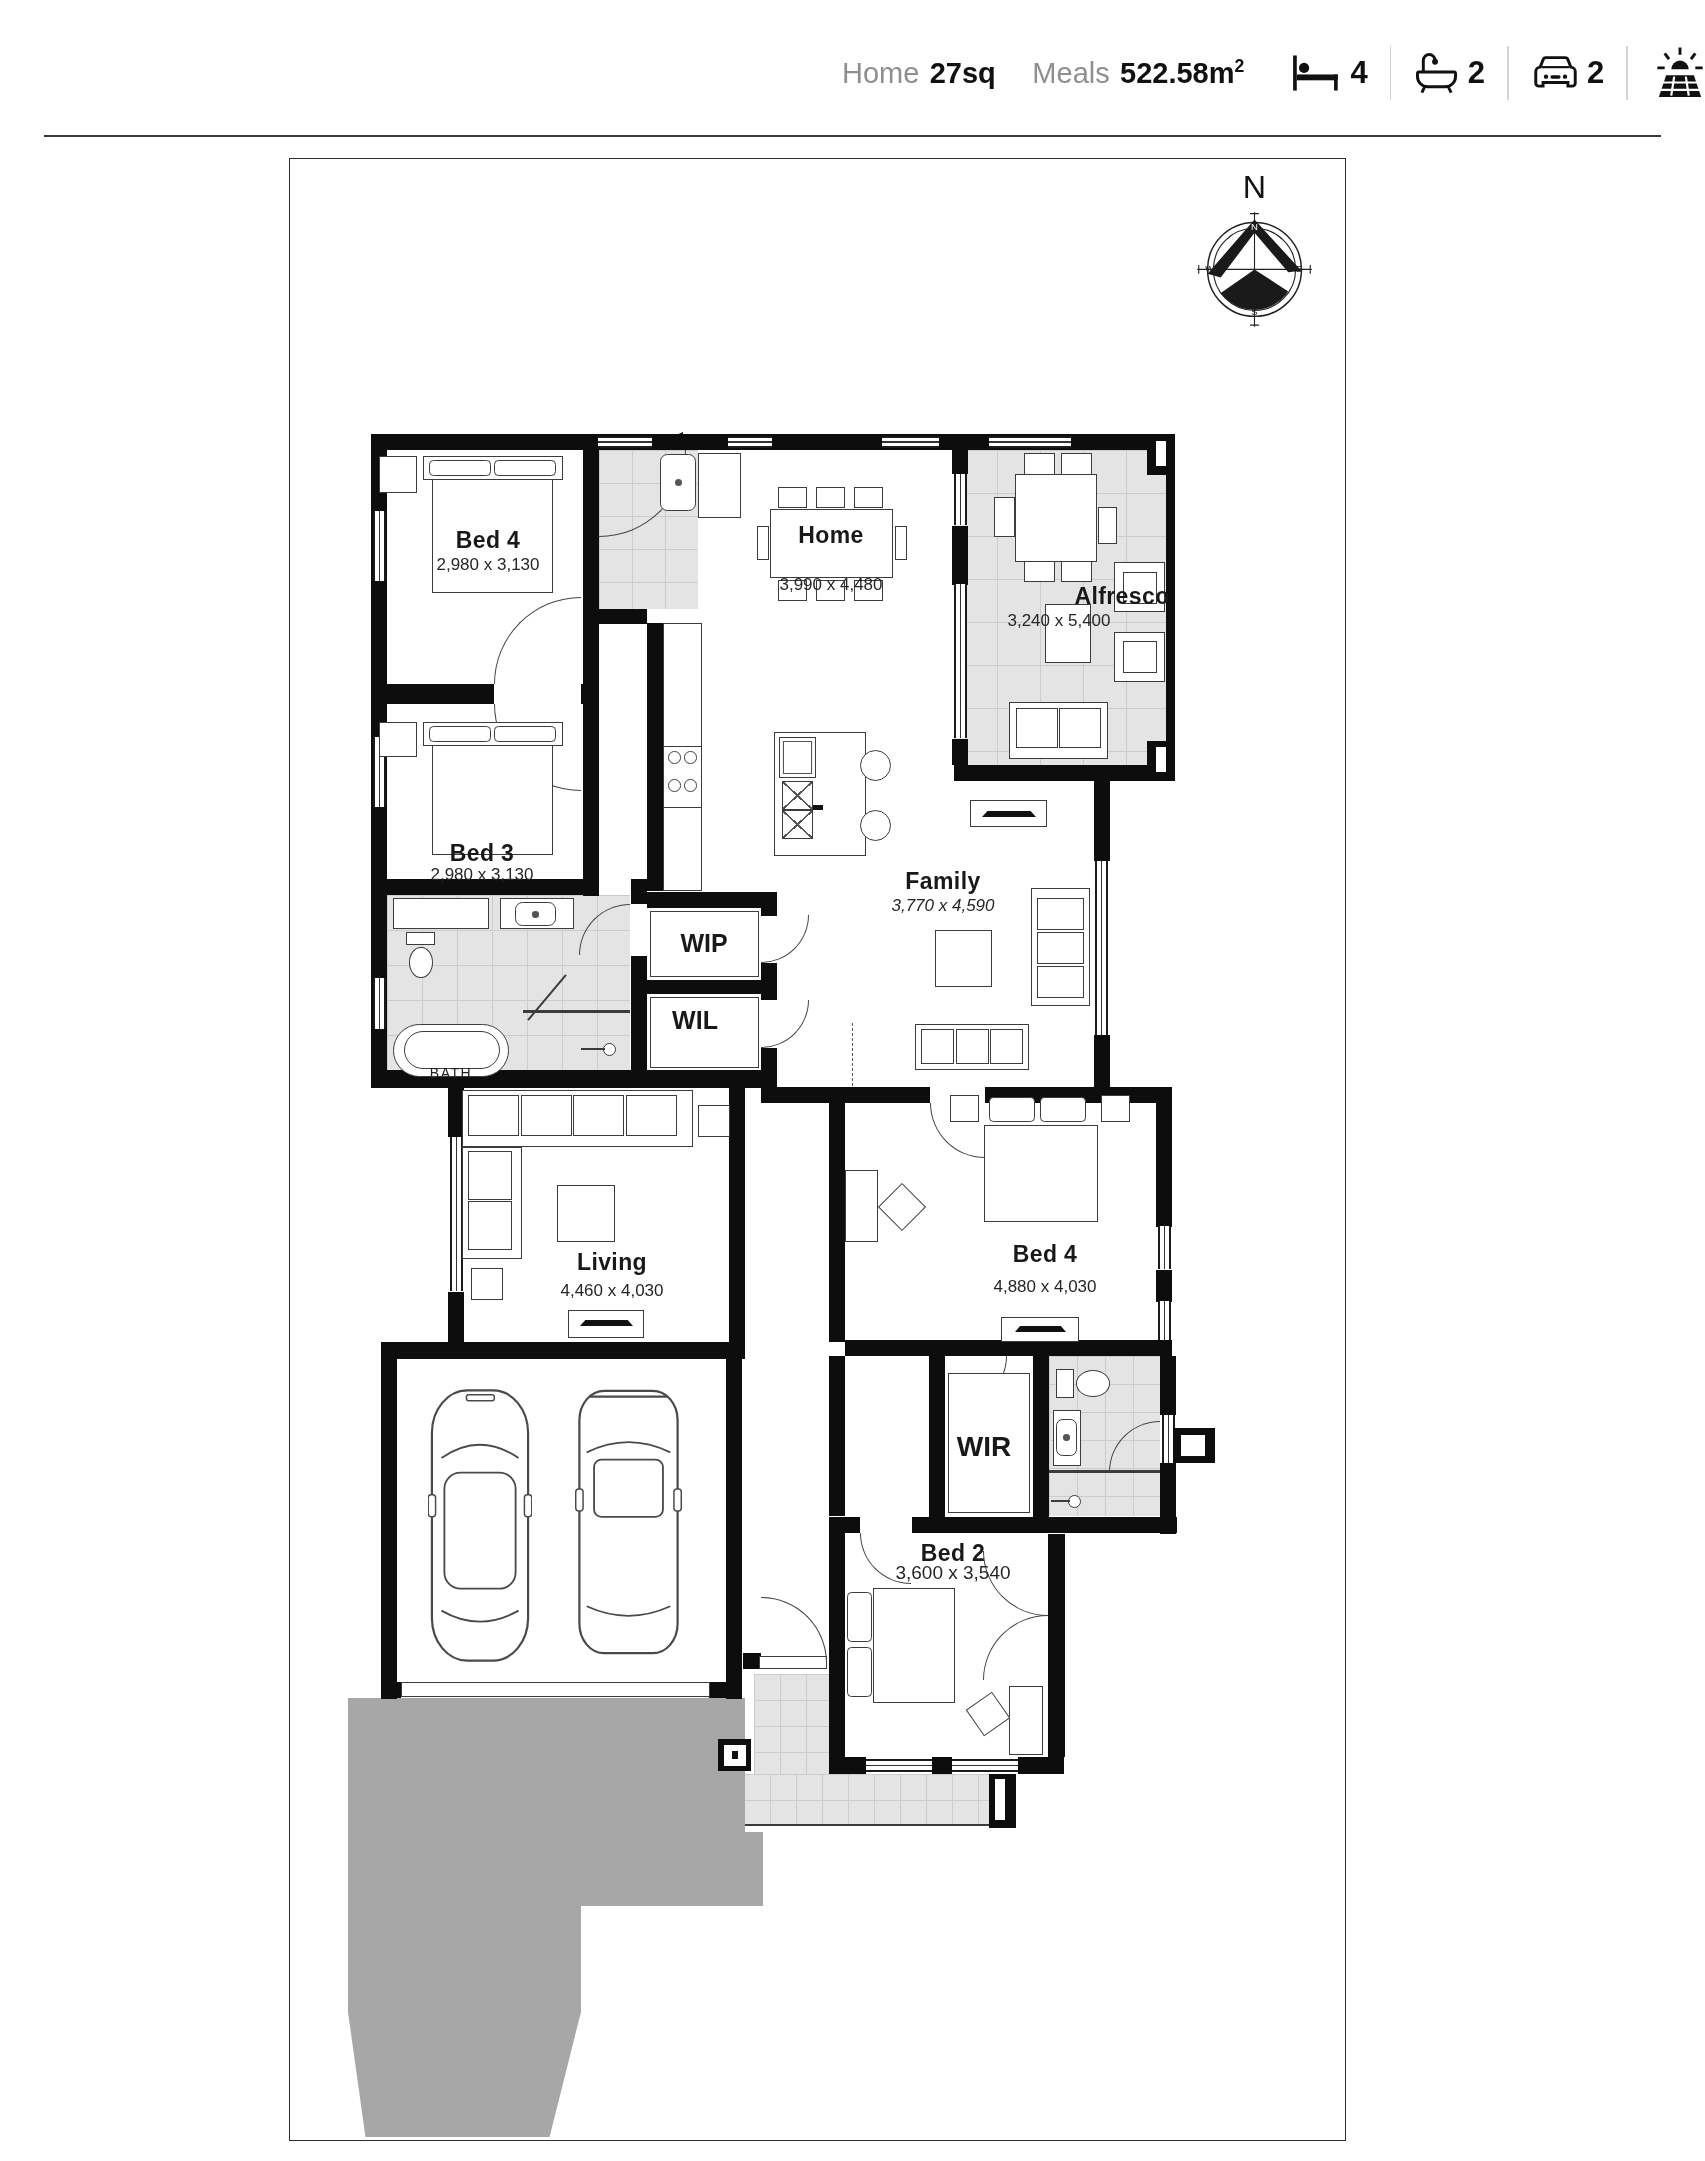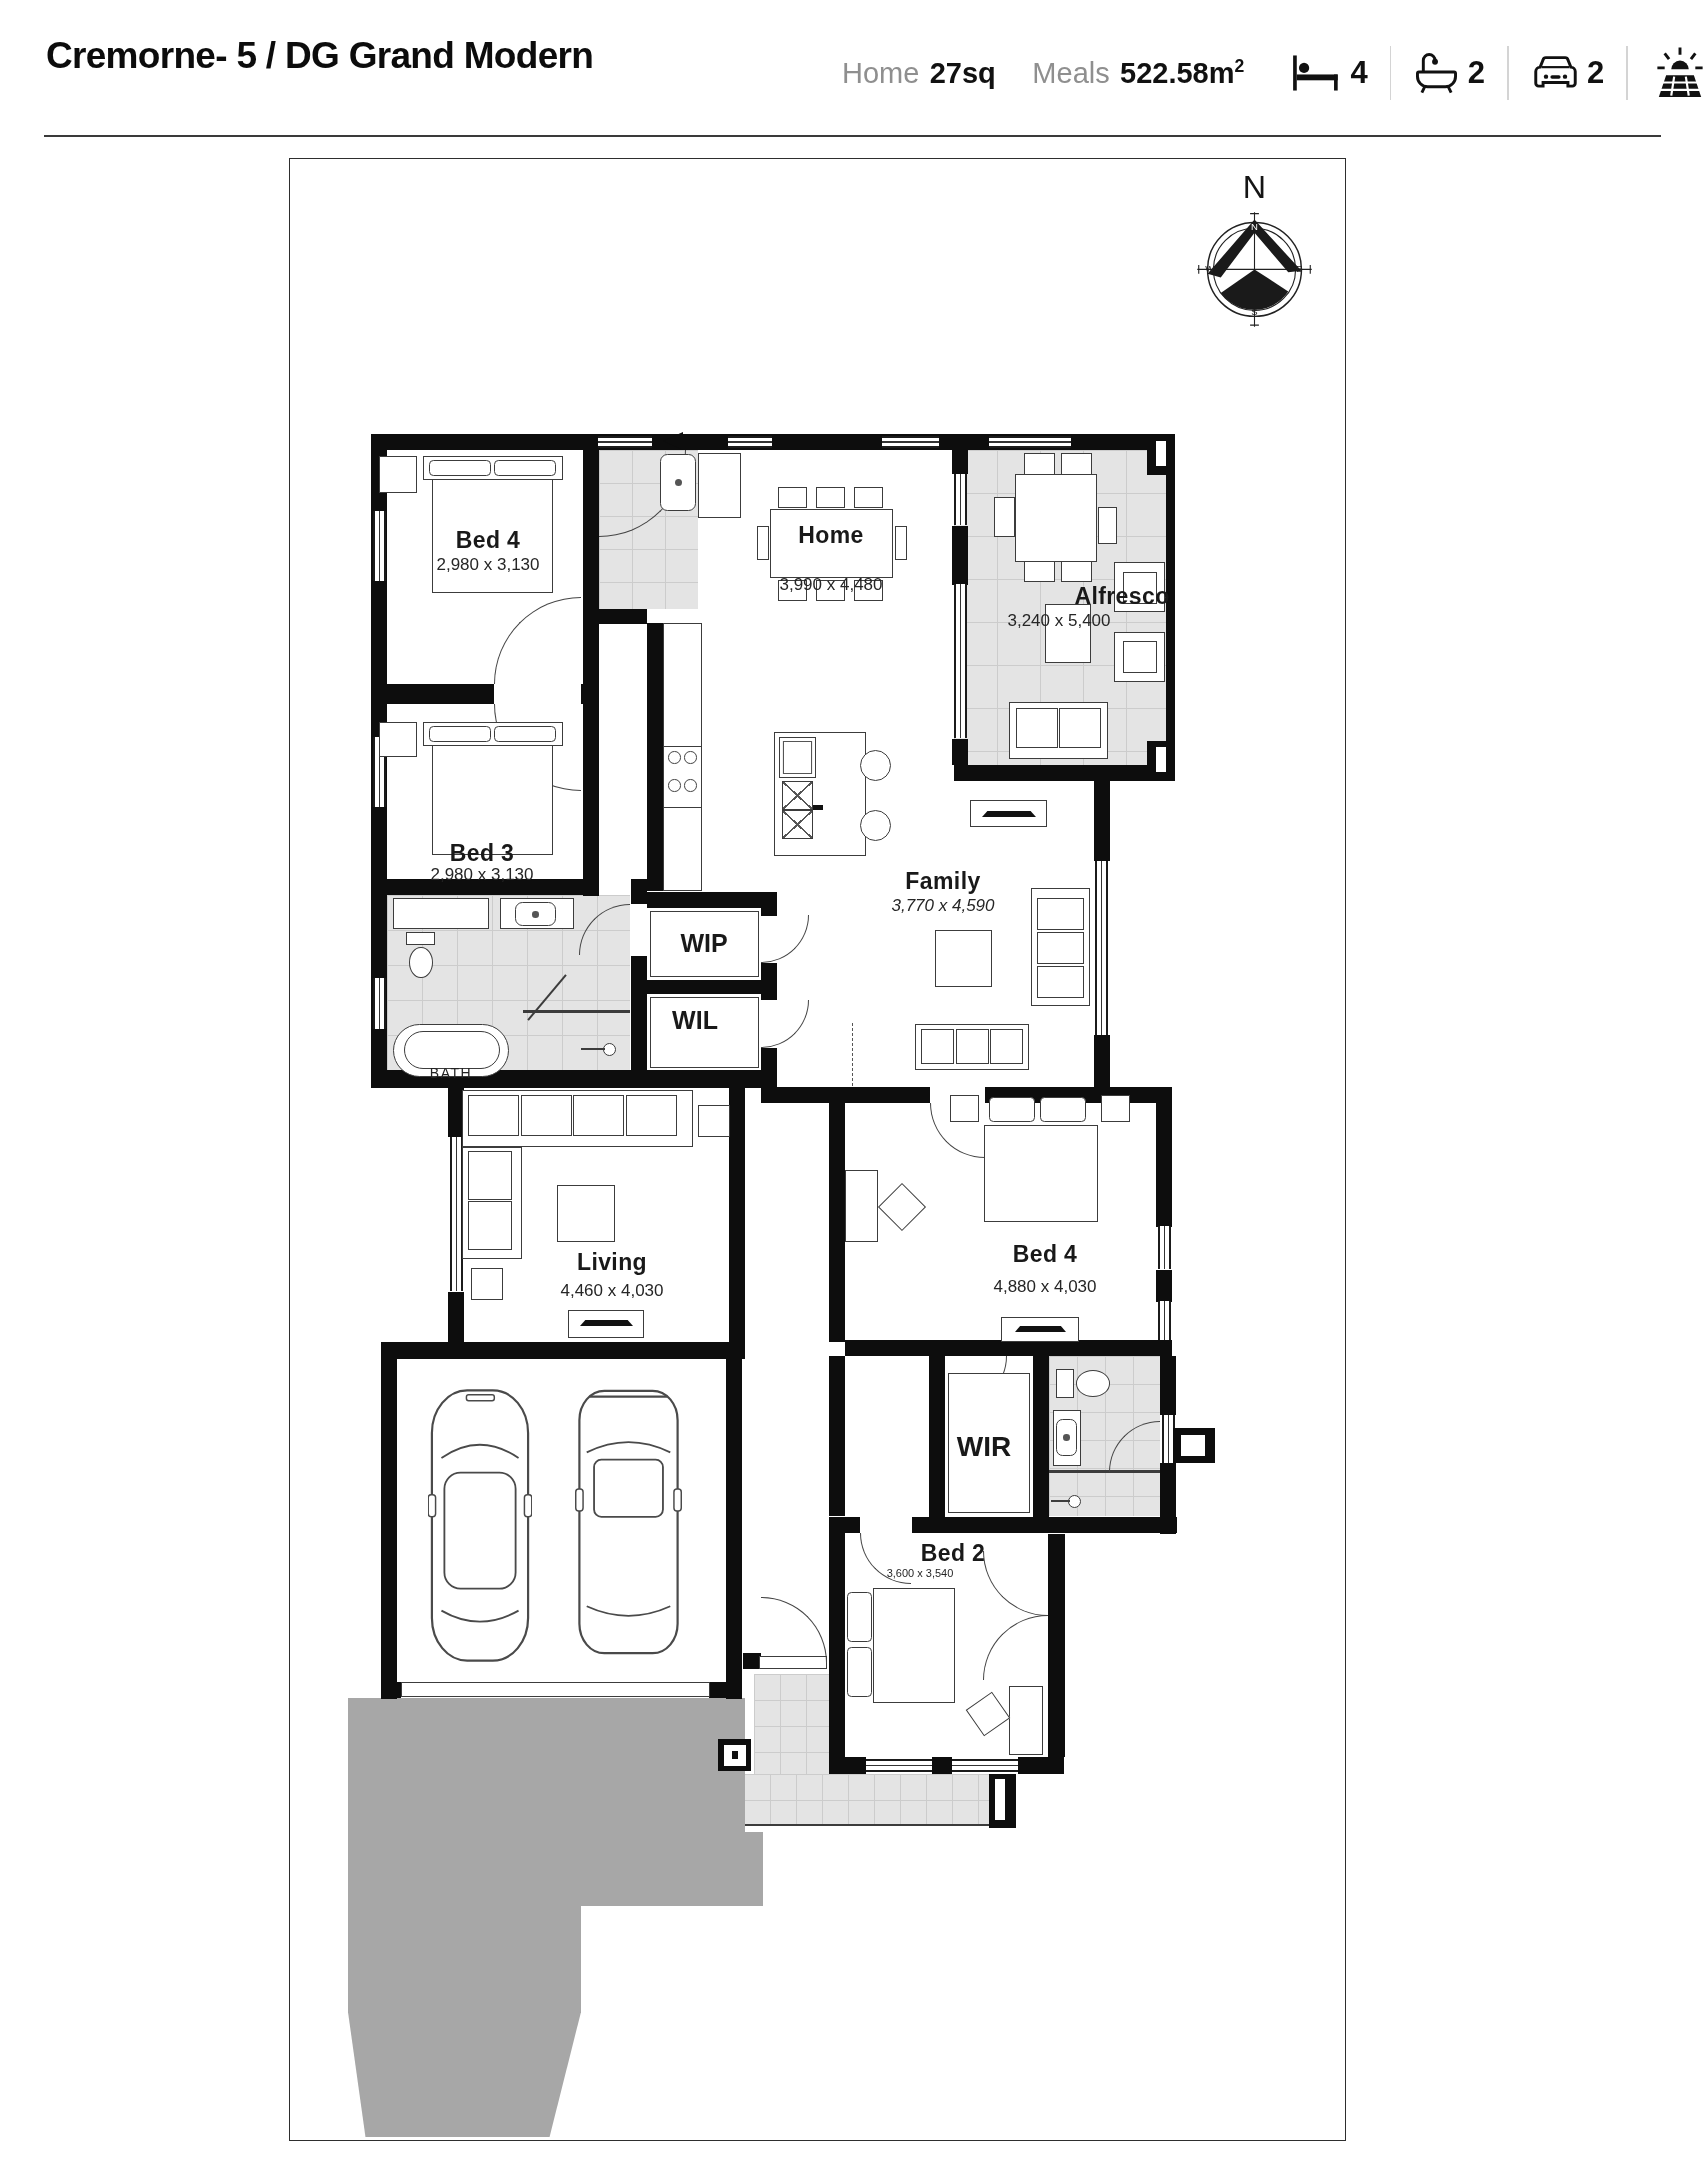--- a/index.html
+++ b/index.html
@@ -51,21 +51,20 @@
          border-bottom:9.6px solid transparent;border-right:20.6px solid #0d0d0d;}
   .rot{transform-origin:center;}
   .bathtxt{position:absolute;transform:translate(-50%,-50%);font-size:14px;color:#222;letter-spacing:1.5px;}
   .wl{position:absolute;transform:translate(-50%,-50%);font-weight:700;font-size:25px;color:#191919;}
 </style>
 </head>
 <body>
 
 <div class="page">
 
-  <div class="title">Cremorne- 5 / DG Grand Modern</div>
   <div class="stats">
     <span class="stat-label">Home</span>
     <span class="stat-value">27sq</span>
     <span class="gap"></span>
     <span class="stat-label">Meals</span>
     <span class="stat-value"><span>522.58m</span><sup>2</sup></span>
     <span class="vdiv" style="background:transparent"></span>
     <span class="icon-group">
       <svg width="53" height="38" viewBox="0 0 72 52">
         <rect x="4" y="2" width="5" height="48" fill="#111"></rect>
@@ -405,16 +404,16 @@
   <div class="rl" style="left:943px;top:881px;">Family</div>
   <div class="rd" style="left:943px;top:906px;font-style:italic;">3,770 x 4,590</div>
   <div class="wl" style="left:704px;top:943px;">WIP</div>
   <div class="wl" style="left:695px;top:1020px;">WIL</div>
   <div class="rl" style="left:612px;top:1262px;">Living</div>
   <div class="rd" style="left:612px;top:1291px;">4,460 x 4,030</div>
   <div class="rl" style="left:1045px;top:1254px;">Bed 4</div>
   <div class="rd" style="left:1045px;top:1287px;">4,880 x 4,030</div>
   <div class="wl" style="left:984px;top:1447px;font-size:28px;">WIR</div>
   <div class="rl" style="left:953px;top:1553px;">Bed 2</div>
-  <div class="rd" style="left:920px;top:1573px;font-size:11px;">3,600 x 3,540</div>
+  <div class="rd" style="left:953px;top:1573px;font-size:19px;">3,600 x 3,540</div>
 
 </div>
 
 
 </body></html>

